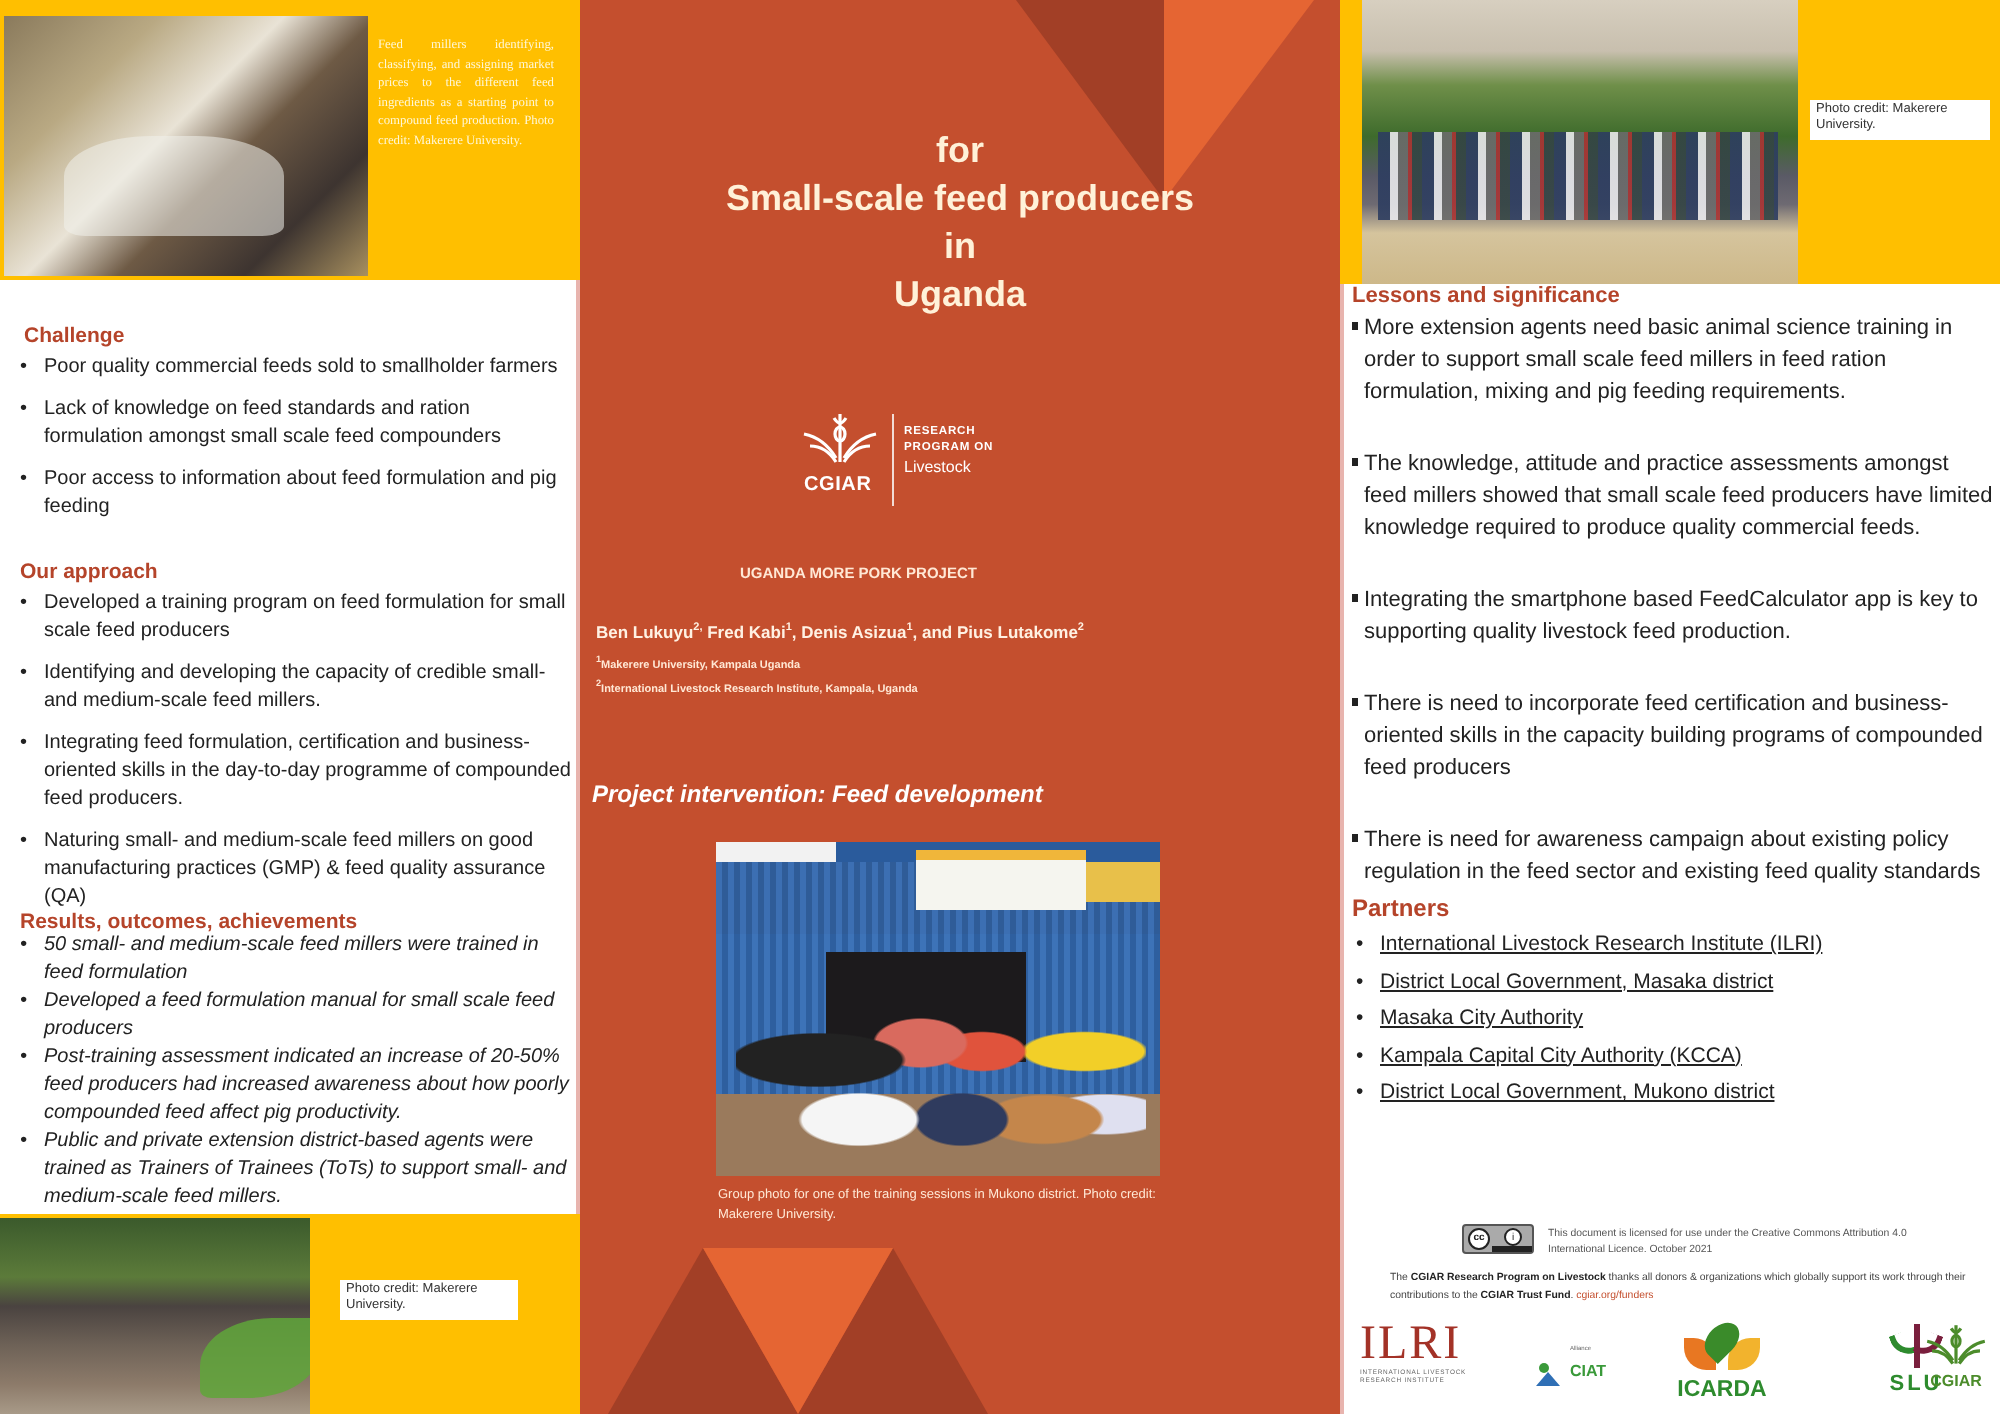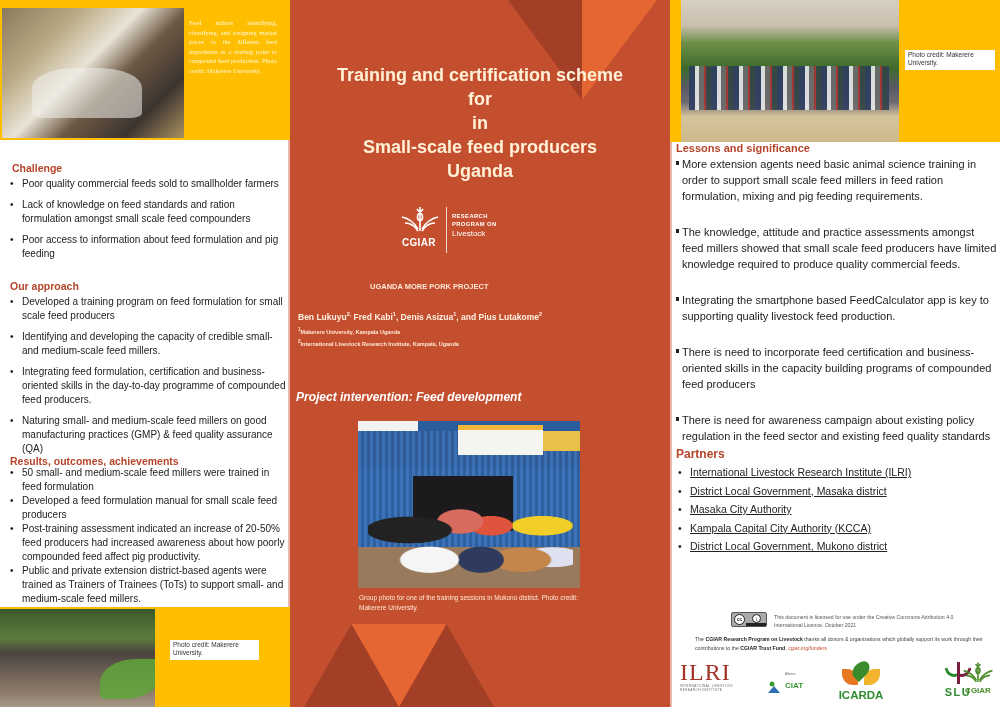--- a/index.html
+++ b/index.html
@@ -25,21 +25,21 @@
   .blist li::before { content: "•"; position: absolute; left: 2px; top: 0; }
 
   .challenge-head { left: 12px; top: 162px; }
   .challenge-list { left: 8px; top: 177px; width: 276px; }
   .challenge-list li { margin-bottom: 7px; }
   .approach-head { left: 10px; top: 280px; }
   .approach-list { left: 8px; top: 295px; width: 278px; }
   .approach-list li { margin-bottom: 7px; }
   .results-head { left: 10px; top: 455px; }
   .results-list { left: 8px; top: 466px; width: 278px; }
-  .results-list li { margin-bottom: 0; }
+  .results-list li { margin-bottom: 0; font-style: italic; }
 
   .yellow-bottom { left: 0; top: 607px; width: 290px; height: 100px; background: #FFBF00; }
   .photo-bl { left: 0; top: 609px; width: 155px; height: 98px;
     background: linear-gradient(180deg, #3b5a2c 0%, #5c7b3a 30%, #4a4340 45%, #6e6257 65%, #8d7b6a 85%, #a89a88 100%); }
   .photo-bl::after { content: ""; position: absolute; left: 100px; top: 50px; width: 60px; height: 40px; background: #5fa63a; border-radius: 60% 10% 60% 10%; opacity: 0.85; }
   .caption-bl { left: 170px; top: 640px; width: 89px; height: 20px; background: #fff; font-size: 6.5px; line-height: 8px; padding: 1px 3px; color: #333; }
 
   
   .center-col { left: 290px; top: 0; width: 380px; height: 707px; background: #C44F2E; overflow: hidden; }
   .tri { position: absolute; width: 0; height: 0; }
@@ -176,24 +176,23 @@
 
 <div class="abs center-col">
   <div class="tri tri-top-dark2"></div>
   <div class="tri tri-top-orange"></div>
   <div class="tri tri-bot-left"></div>
   <div class="tri tri-bot-right"></div>
   <div class="tri tri-bot-mid"></div>
 </div>
 
 <div class="abs title">
-  <div>Training and certification scheme</div>
   <div>for</div>
+  <div>Small-scale feed producers</div>
   <div>in</div>
-  <div>Small-scale feed producers</div>
   <div>Uganda</div>
 </div>
 
 <div class="abs logo-block">
   <svg class="logo-mark" viewBox="0 0 40 30" width="40" height="30">
     <g fill="none" stroke="#fff" stroke-width="1.6">
       <path d="M20 2 L20 26"></path>
       <path d="M17 4 Q20 9 23 4"></path>
       <ellipse cx="20" cy="12" rx="2.5" ry="3.5"></ellipse>
       <path d="M2 12 Q12 14 18 24"></path>

